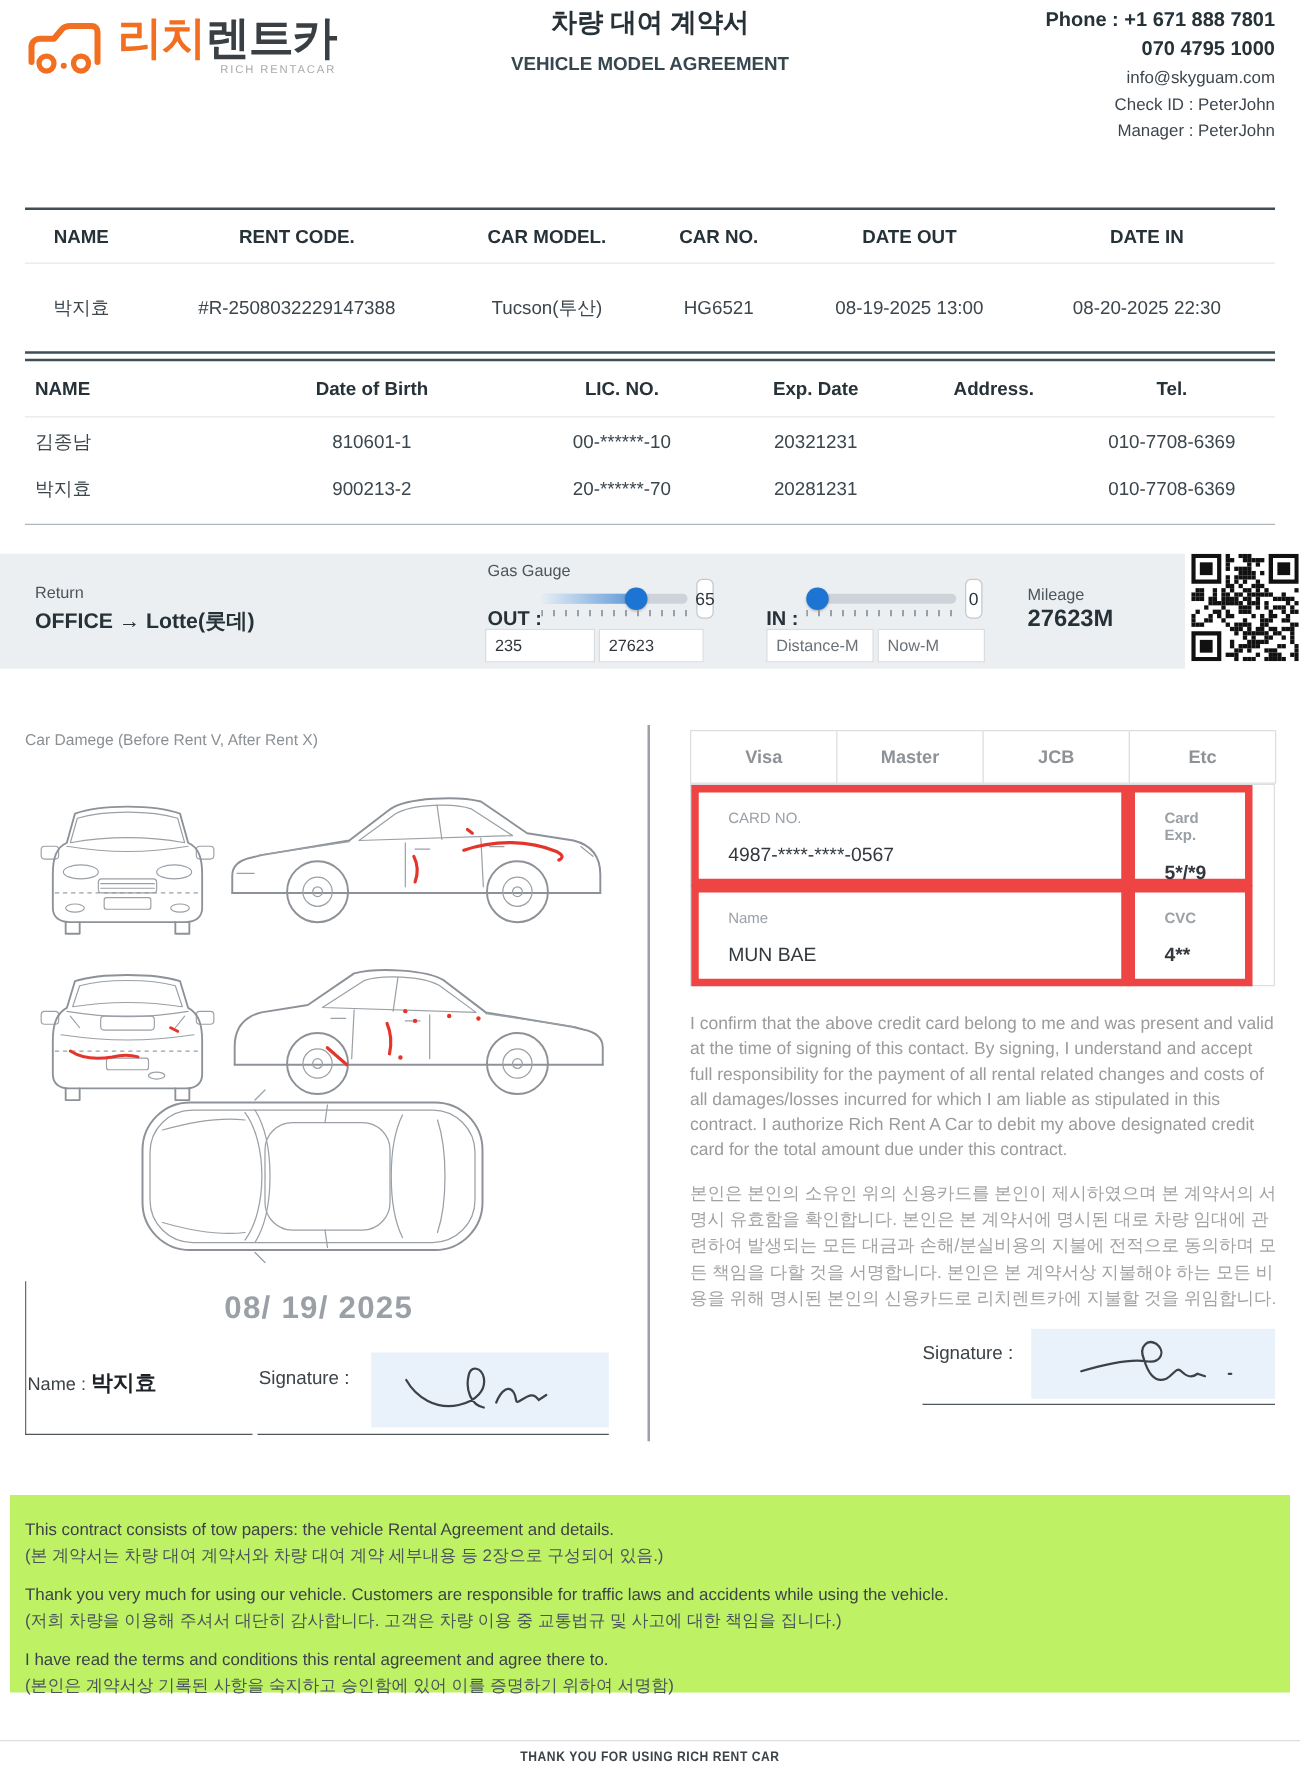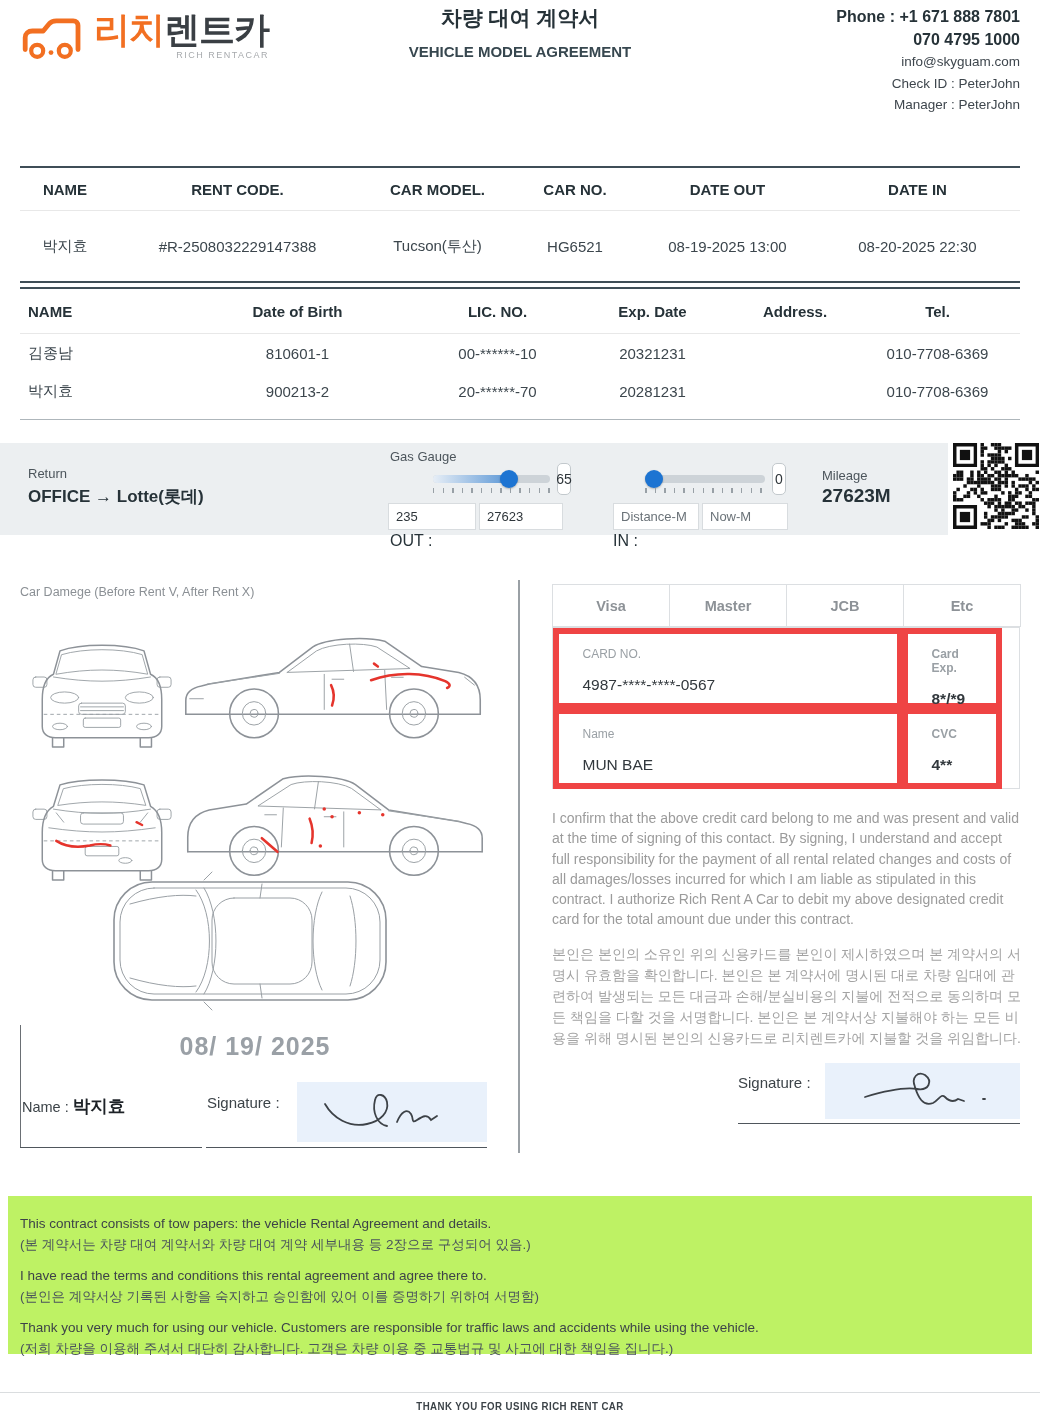--- a/index.html
+++ b/index.html
@@ -36,21 +36,21 @@
   .table2 .t-row { height:38px; }
   .table2 .t-row:first-of-type { margin-top:10px; }
   .table2 .pad-bottom { height:9px; }
   .t2-c0{width:15%; text-align:left; padding-left:8px;} .t2-c1{width:25.5%} .t2-c2{width:14.5%} .t2-c3{width:16.5%} .t2-c4{width:12%} .t2-c5{width:16.5%}
 
   
   .band { position:absolute; left:0; top:443px; width:948px; height:92px; background:#eceff1; }
   .return-label { position:absolute; left:28px; top:23px; font-size:13px; color:#4c555c; }
   .return-value { position:absolute; left:28px; top:42px; font-size:17px; font-weight:bold; color:#263238; }
   .gas-label { position:absolute; left:390px; top:6px; font-size:13px; color:#4c555c; }
-  .g-label { position:absolute; top:44px; font-size:16px; font-weight:normal; color:#263238;margin-top:45px; }
+  .g-label { position:absolute; top:44px; font-size:16px; font-weight:bold; color:#263238; }
   .slider-track { position:absolute; top:32px; height:8px; border-radius:4px; background:#cdd3d8; }
   .slider-fill { position:absolute; left:0; top:0; bottom:0; border-radius:4px; background:linear-gradient(90deg,#e7eef6,#5b97d6); }
   .slider-thumb { position:absolute; top:-5px; width:18px; height:18px; border-radius:50%; background:#1d74d2; box-shadow:0 1px 2px rgba(0,0,0,.25); }
   .slider-ticks { position:absolute; top:45px; height:5px;
       background:repeating-linear-gradient(90deg,#98a0a6 0 1.5px,transparent 1.5px 9.6px); }
   .val-box { position:absolute; top:20px; width:14px; height:32px; background:#fff; border:1px solid #c3c9cd; border-radius:5px;
       display:flex; align-items:center; justify-content:center; font-size:14px; color:#2e353a; }
   .band-input { position:absolute; top:60px; height:27px; background:#fff; border:1px solid #d8dcdf; font-size:13px; color:#2e353a; padding:0 7px; font-family:inherit; }
   .band-input::placeholder { color:#6a7278; opacity:1; }
   .mileage-label { position:absolute; left:822px; top:25px; font-size:13px; color:#4c555c; }
@@ -581,21 +581,21 @@
     <div class="card-tab">Etc</div>
   </div>
 
   <div class="card-grid">
     <div class="card-cell cc-wide">
       <div class="lbl">CARD NO.</div>
       <div class="val">4987-****-****-0567</div>
     </div>
     <div class="card-cell cc-narrow">
       <div class="lbl">Card Exp.</div>
-      <div class="val">8*/*9</div>
+      <div class="val">5*/*9</div>
     </div>
     <div class="card-cell cc-wide">
       <div class="lbl">Name</div>
       <div class="val">MUN BAE</div>
     </div>
     <div class="card-cell cc-narrow">
       <div class="lbl">CVC</div>
       <div class="val">4**</div>
     </div>
   </div>
@@ -611,25 +611,25 @@
     </svg>
   </div>
   <div class="uline" style="left:738px; top:1123px; width:282px;"></div>
 
   <div class="terms">
     <div class="term-group">
       <div class="term-en">This contract consists of tow papers: the vehicle Rental Agreement and details.</div>
       <div class="term-kr">(본 계약서는 차량 대여 계약서와 차량 대여 계약 세부내용 등 2장으로 구성되어 있음.)</div>
     </div>
     <div class="term-group">
+      <div class="term-en">Thank you very much for using our vehicle. Customers are responsible for traffic laws and accidents while using the vehicle.</div>
+      <div class="term-kr">(저희 차량을 이용해 주셔서 대단히 감사합니다. 고객은 차량 이용 중 교통법규 및 사고에 대한 책임을 집니다.)</div>
+    </div>
+    <div class="term-group">
       <div class="term-en">I have read the terms and conditions this rental agreement and agree there to.</div>
       <div class="term-kr">(본인은 계약서상 기록된 사항을 숙지하고 승인함에 있어 이를 증명하기 위하여 서명함)</div>
     </div>
-    <div class="term-group">
-      <div class="term-en">Thank you very much for using our vehicle. Customers are responsible for traffic laws and accidents while using the vehicle.</div>
-      <div class="term-kr">(저희 차량을 이용해 주셔서 대단히 감사합니다. 고객은 차량 이용 중 교통법규 및 사고에 대한 책임을 집니다.)</div>
-    </div>
   </div>
 
   <div class="footer-line"></div>
   <div class="footer-text">THANK YOU FOR USING RICH RENT CAR</div>
 
 </div>
 
 </body></html>

